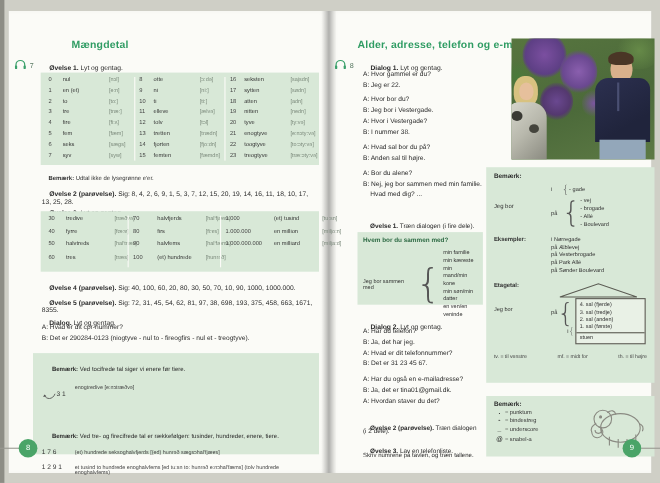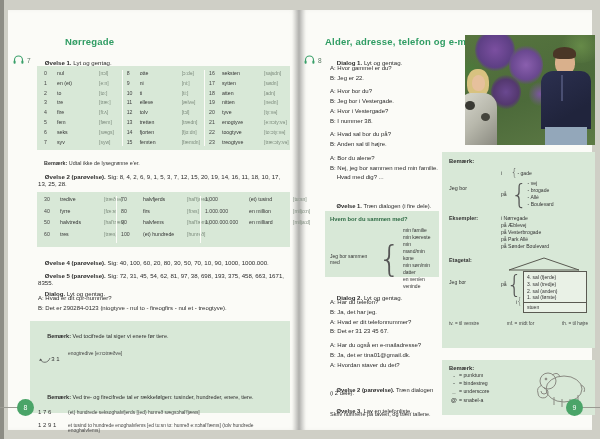--- a/index.html
+++ b/index.html
@@ -70,21 +70,21 @@
 </style>
 </head>
 <body>
 
 <div class="stage">
   <div class="edge-strip"></div>
   <div class="page page-left"></div>
   <div class="page page-right"></div>
   <div class="gutter"></div>
 
-  <div class="abs title" style="left:65px;top:36px;">Nørregade</div>
+  <div class="abs title" style="left:65px;top:36px;">Mængdetal</div>
 
   <div class="abs audio" style="left:13px;top:51px;">
     <span>
       <svg width="11" height="10" viewBox="0 0 11 10">
           <path d="M1.5,8 L1.5,5 A4,4 0 0 1 9.5,5 L9.5,8" fill="none" stroke="#3aa06a" stroke-width="1.1"></path>
           <rect x="0.6" y="5.6" width="2" height="3.2" rx="0.8" fill="#3aa06a"></rect>
           <rect x="8.4" y="5.6" width="2" height="3.2" rx="0.8" fill="#3aa06a"></rect>
         </svg>
     </span>
     <span class="num">7</span>

